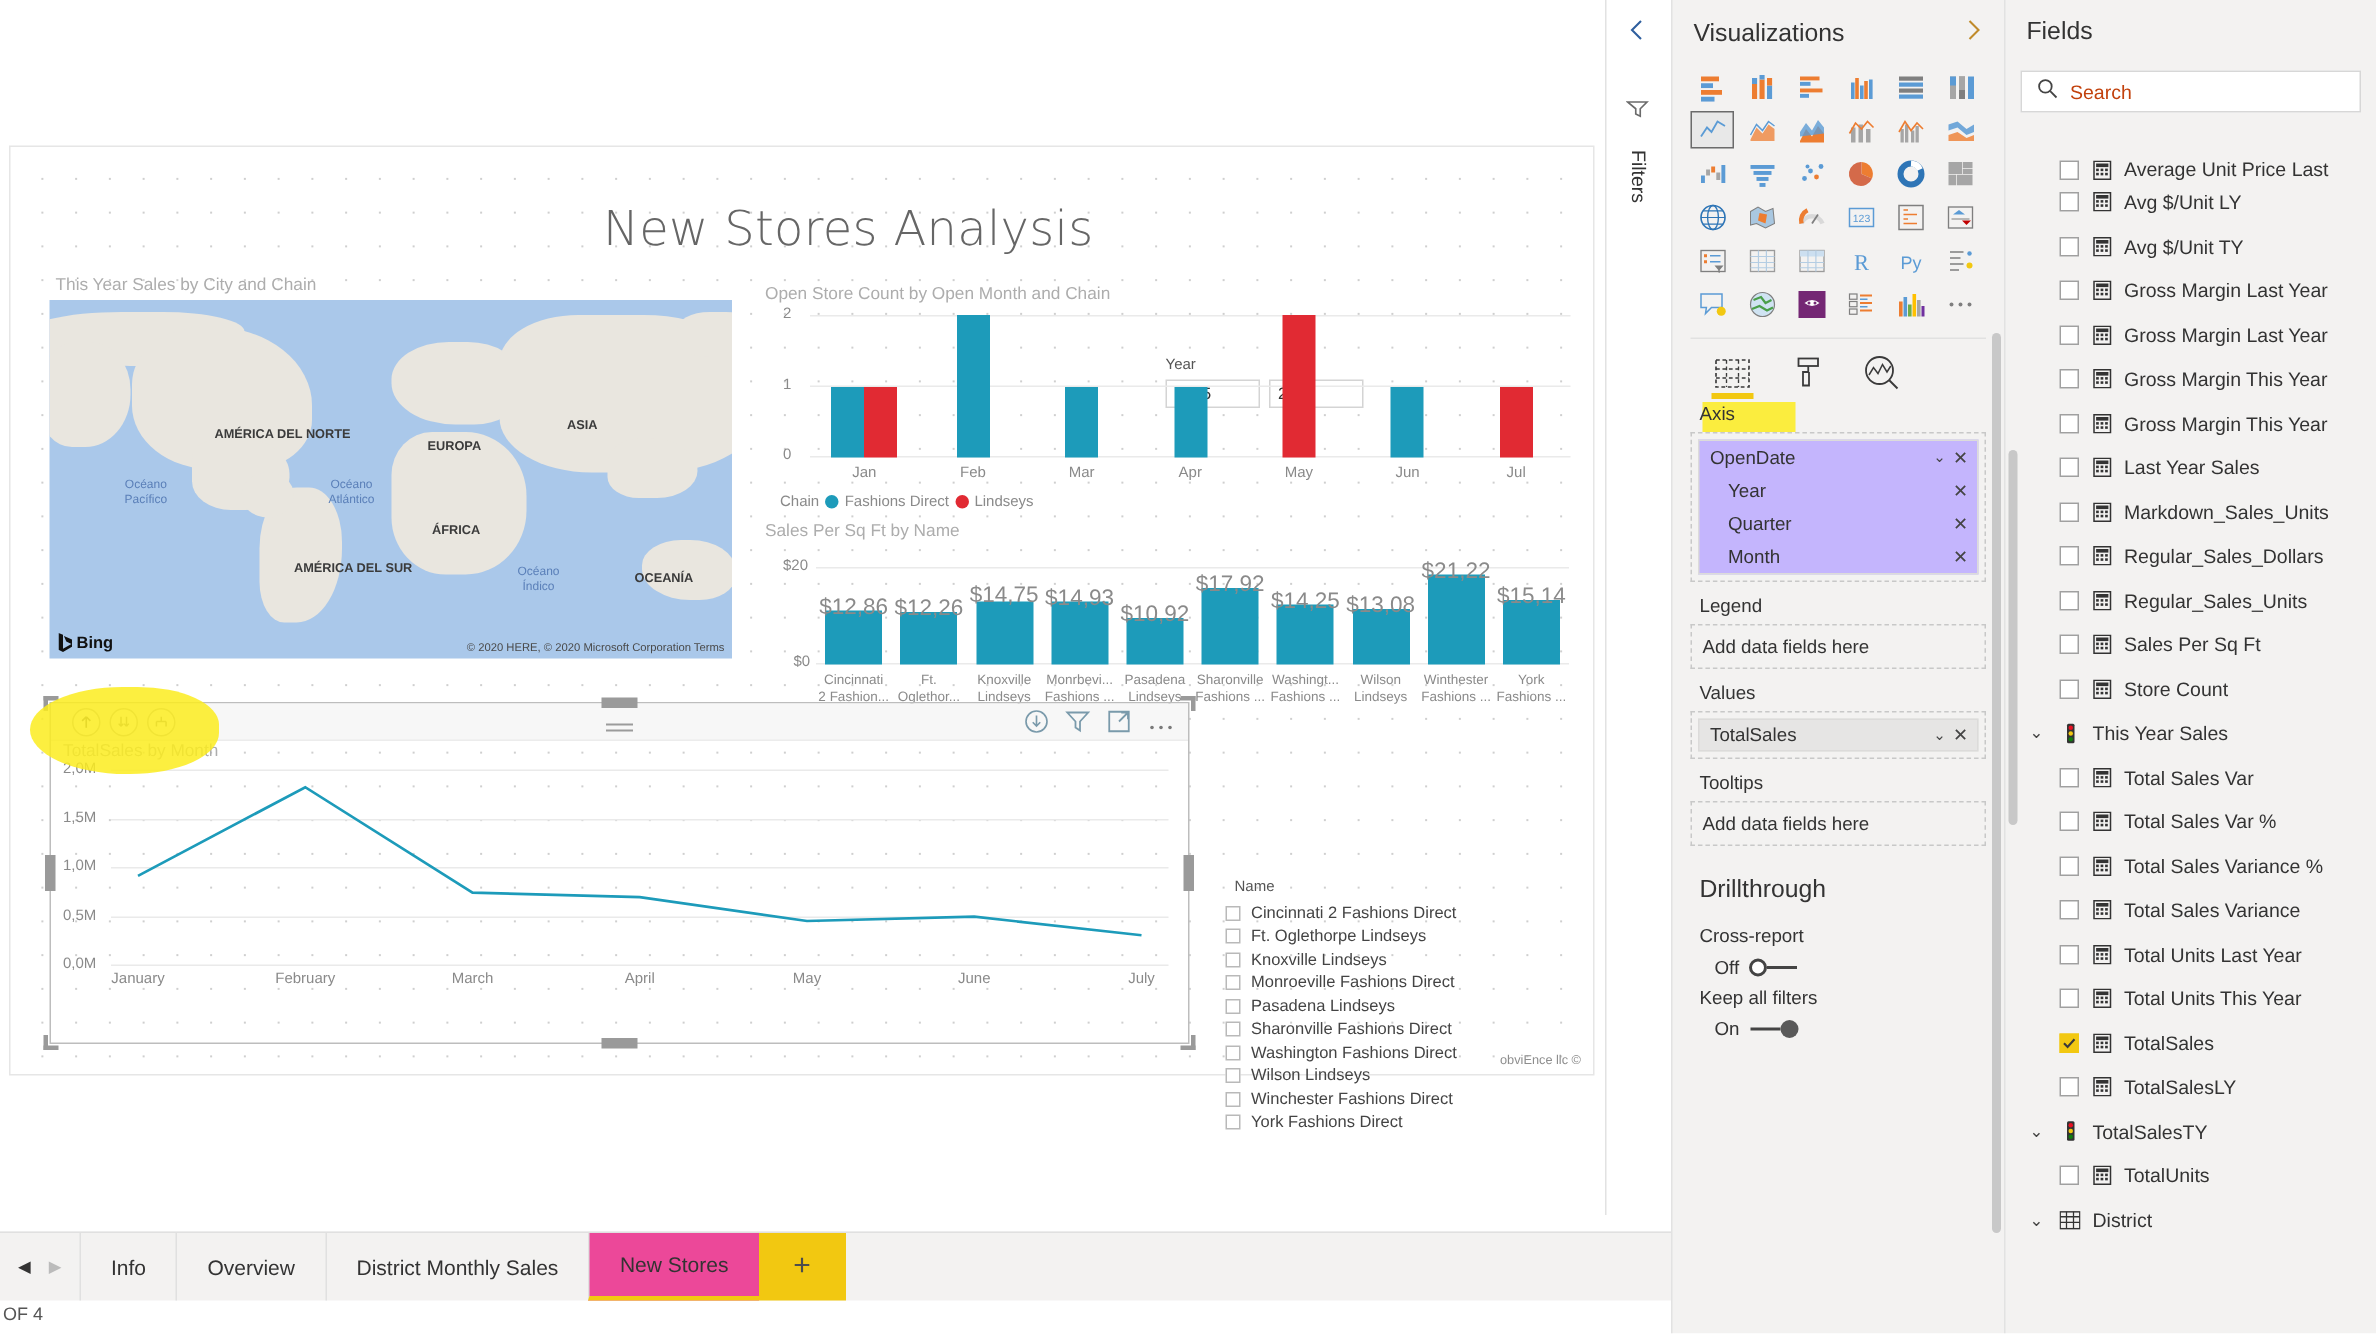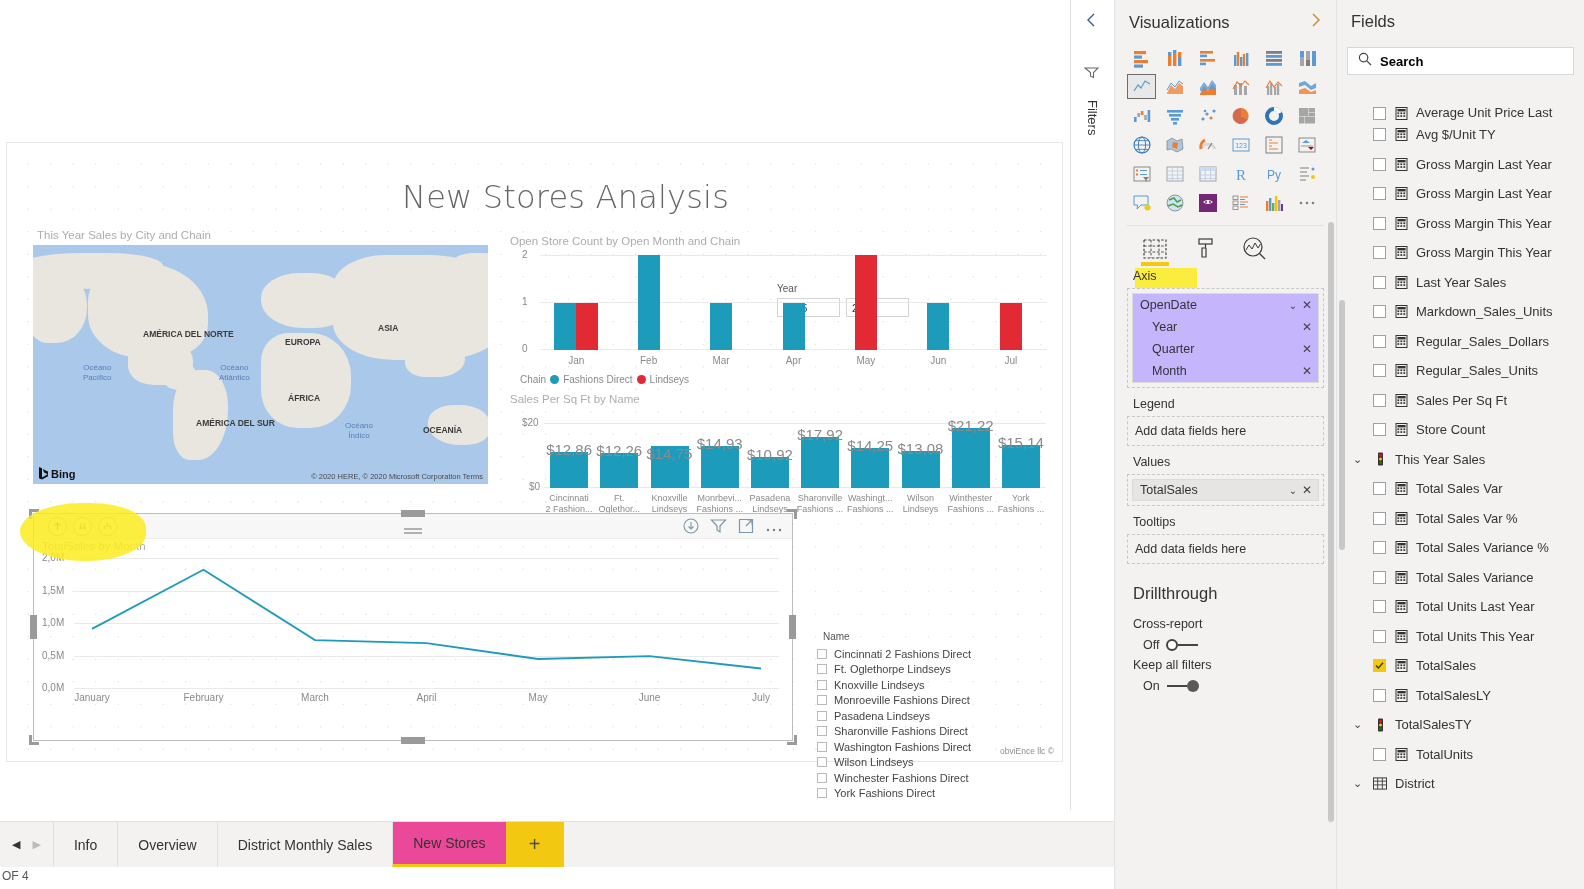--- a/index.html
+++ b/index.html
@@ -9,21 +9,20 @@
     background: #ffffff;
     overflow: hidden;
     color: #333;
   }
   #app { position: relative; width: 1584px; height: 889px; }
 
   
   .canvas-area {
     position: absolute; left: 0; top: 0; width: 1070px; height: 810px;
     background: #ffffff;
-    margin-top: 45px;
   }
   .report-page {
     position: absolute; left: 6px; top: 97px; width: 1057px; height: 620px;
     background: #fff;
     border: 1px solid #e6e6e6;
     background-image: radial-gradient(#cfcfcf 0.6px, transparent 0.7px);
     background-size: 22.5px 22.5px;
     background-position: 10px 10px;
   }
   .report-title {
@@ -198,21 +197,21 @@
 
   
   .fields-pane {
     position: absolute; left: 1336px; top: 0; width: 248px; height: 889px;
     background: #f3f2f1; border-left: 1px solid #e2e2e2; overflow: hidden;
   }
   .search-box {
     margin: 6px 10px 0 10px; height: 28px; background: #fff; border: 1px solid #d7d7d7;
     display: flex; align-items: center; gap: 8px; padding-left: 10px;
   }
-  .search-box .ph { font-size: 13px; color: #000000; font-weight: bold; }
+  .search-box .ph { font-size: 13px; color: #c2410c; }
   .fields-list { position: absolute; left: 0; top: 96px; width: 248px; }
   .f-row { display: flex; align-items: center; height: 29.5px; padding-left: 36px; gap: 8px; font-size: 13px; color: #333; white-space: nowrap; }
   .f-row.partial { height: 24px; align-items: flex-end; overflow: hidden; }
   .f-chk { width: 13px; height: 13px; border: 1px solid #a0a0a0; background: #fff; flex: none; }
   .f-chk.on { background: #f2c811; border-color: #f2c811; display: flex; align-items: center; justify-content: center; }
   .f-ic { flex: none; width: 14px; height: 14px; display: flex; align-items: center; justify-content: center; }
   .f-group { display: flex; align-items: center; height: 29.5px; padding-left: 16px; gap: 8px; font-size: 13px; color: #333; }
   .chev { width: 12px; color: #444; font-size: 11px; flex: none; }
   .fields-scroll { position: absolute; left: 2px; top: 300px; width: 6px; height: 250px; background: #c8c8c8; border-radius: 3px; }
 
@@ -344,21 +343,21 @@
               <div class="bar" style="left: 257.1px; width: 38px; height: 50.6435px; background: rgb(29, 155, 186);"></div>
               <div class="bar" style="left: 307.3px; width: 38px; height: 40.2717px; background: rgb(29, 155, 186);"></div>
               <div class="bar" style="left: 357.5px; width: 38px; height: 36.9652px; background: rgb(29, 155, 186);"></div>
               <div class="bar" style="left: 407.7px; width: 38px; height: 59.9696px; background: rgb(29, 155, 186);"></div>
               <div class="bar" style="left: 457.9px; width: 38px; height: 42.787px; background: rgb(29, 155, 186);"></div>
             </div>
         </div>
         <div id="sqft-labels" style="position:absolute;left:40px;top:0;width:502px;">
             <div class="data-lbl" style="left: 0px; width: 50.2px; top: 47.6565px;">$12,86</div>
             <div class="data-lbl" style="left: 50.2px; width: 50.2px; top: 49.3522px;">$12,26</div>
-            <div class="data-lbl" style="left: 100.4px; width: 50.2px; top: 52px;">$14,75</div>
+            <div class="data-lbl" style="left: 100.4px; width: 50.2px; top: 40px;">$14,75</div>
             <div class="data-lbl" style="left: 150.6px; width: 50.2px; top: 41.8065px;">$14,93</div>
             <div class="data-lbl" style="left: 200.8px; width: 50.2px; top: 53.1391px;">$10,92</div>
             <div class="data-lbl" style="left: 251px; width: 50.2px; top: 33.3565px;">$17,92</div>
             <div class="data-lbl" style="left: 301.2px; width: 50.2px; top: 43.7283px;">$14,25</div>
             <div class="data-lbl" style="left: 351.4px; width: 50.2px; top: 47.0348px;">$13,08</div>
             <div class="data-lbl" style="left: 401.6px; width: 50.2px; top: 24.0304px;">$21,22</div>
             <div class="data-lbl" style="left: 451.8px; width: 50.2px; top: 41.213px;">$15,14</div>
           </div>
         <div id="sqft-cats" style="position:absolute;left:40px;top:100px;width:502px;">
             <div class="sqft-cat" style="left: 0px; width: 50.2px; top: 0px;">Cincinnati<br>2 Fashion...</div>
@@ -933,20 +932,36 @@
               <rect x="1" y="0.5" width="11" height="12" fill="none" stroke="#333" stroke-width="1"></rect>
               <rect x="2.4" y="2" width="8.2" height="2.4" fill="#333"></rect>
               <rect x="2.4" y="5.4" width="1.8" height="1.7" fill="#333"></rect>
               <rect x="5.4" y="5.4" width="1.8" height="1.7" fill="#333"></rect>
               <rect x="8.4" y="5.4" width="1.8" height="1.7" fill="#333"></rect>
               <rect x="2.4" y="8.2" width="1.8" height="1.7" fill="#333"></rect>
               <rect x="5.4" y="8.2" width="1.8" height="1.7" fill="#333"></rect>
               <rect x="8.4" y="8.2" width="1.8" height="1.7" fill="#333"></rect>
             </svg>
           </span>
+          <span>Avg $/Unit LY</span>
+        </div>
+        <div class="f-row">
+          <span class="f-chk"></span>
+          <span class="f-ic">
+            <svg width="13" height="13" viewBox="0 0 13 13">
+              <rect x="1" y="0.5" width="11" height="12" fill="none" stroke="#333" stroke-width="1"></rect>
+              <rect x="2.4" y="2" width="8.2" height="2.4" fill="#333"></rect>
+              <rect x="2.4" y="5.4" width="1.8" height="1.7" fill="#333"></rect>
+              <rect x="5.4" y="5.4" width="1.8" height="1.7" fill="#333"></rect>
+              <rect x="8.4" y="5.4" width="1.8" height="1.7" fill="#333"></rect>
+              <rect x="2.4" y="8.2" width="1.8" height="1.7" fill="#333"></rect>
+              <rect x="5.4" y="8.2" width="1.8" height="1.7" fill="#333"></rect>
+              <rect x="8.4" y="8.2" width="1.8" height="1.7" fill="#333"></rect>
+            </svg>
+          </span>
           <span>Avg $/Unit TY</span>
         </div>
         <div class="f-row">
           <span class="f-chk"></span>
           <span class="f-ic">
             <svg width="13" height="13" viewBox="0 0 13 13">
               <rect x="1" y="0.5" width="11" height="12" fill="none" stroke="#333" stroke-width="1"></rect>
               <rect x="2.4" y="2" width="8.2" height="2.4" fill="#333"></rect>
               <rect x="2.4" y="5.4" width="1.8" height="1.7" fill="#333"></rect>
               <rect x="5.4" y="5.4" width="1.8" height="1.7" fill="#333"></rect>

